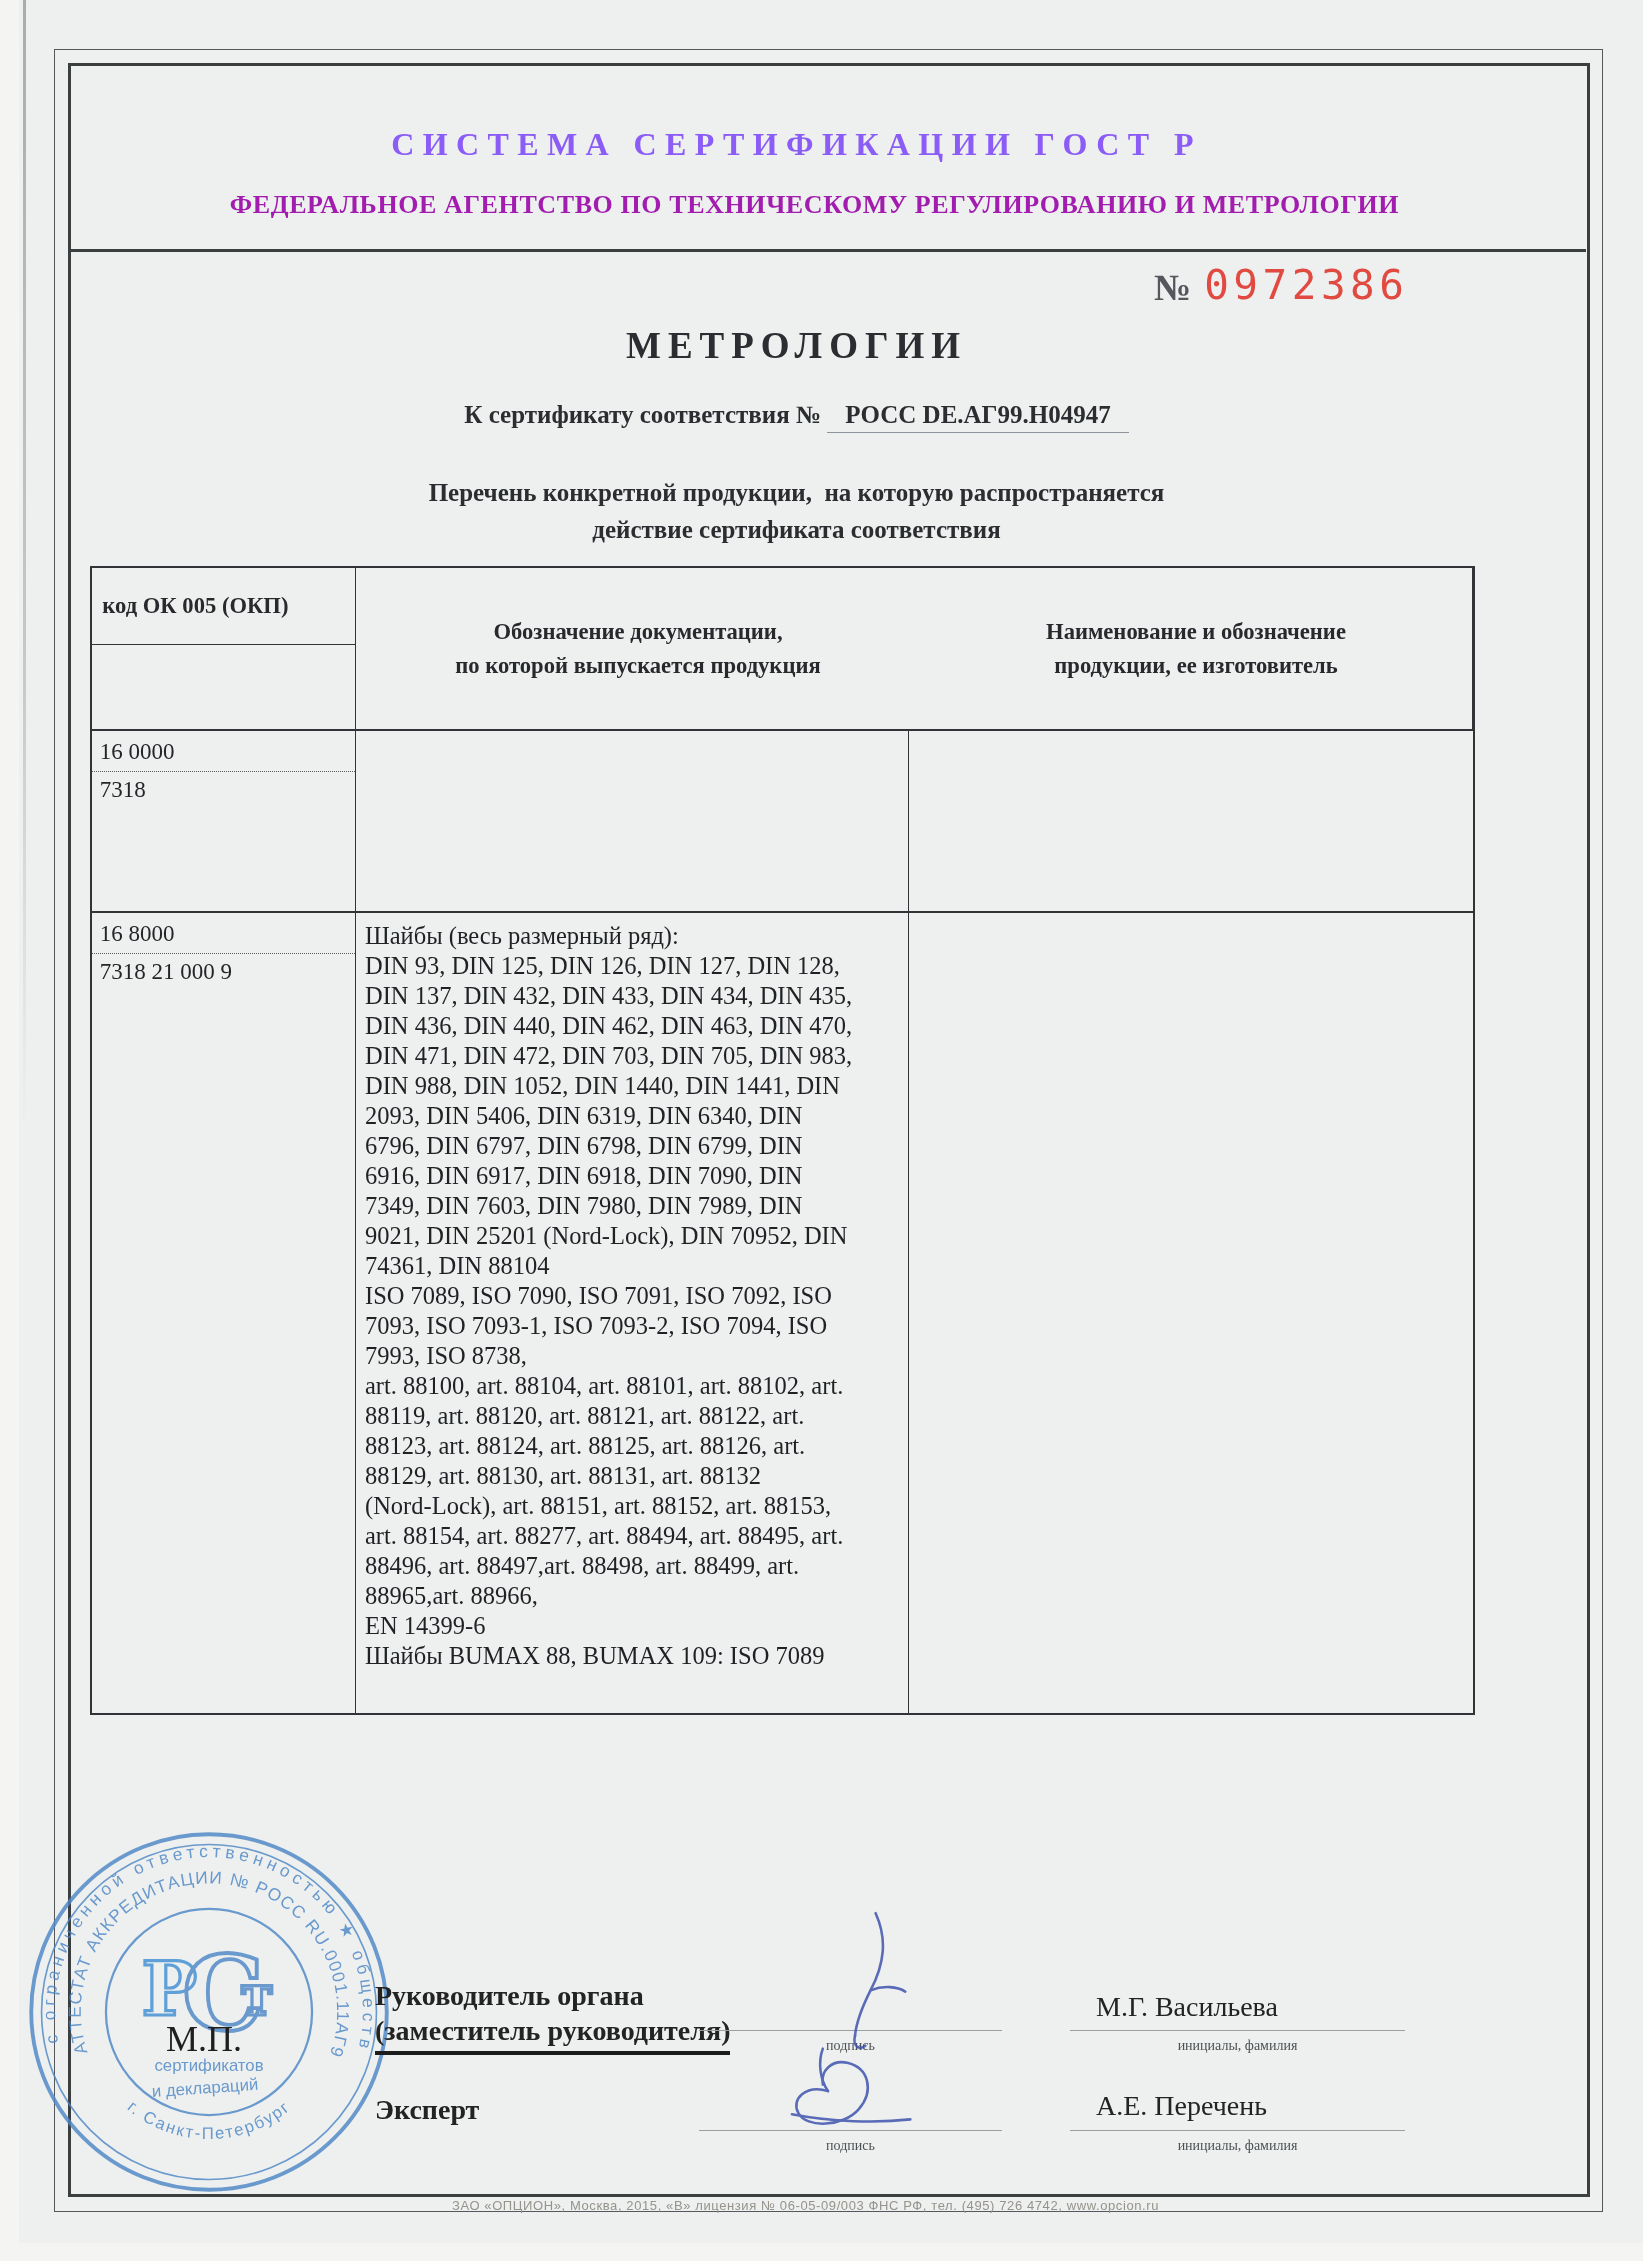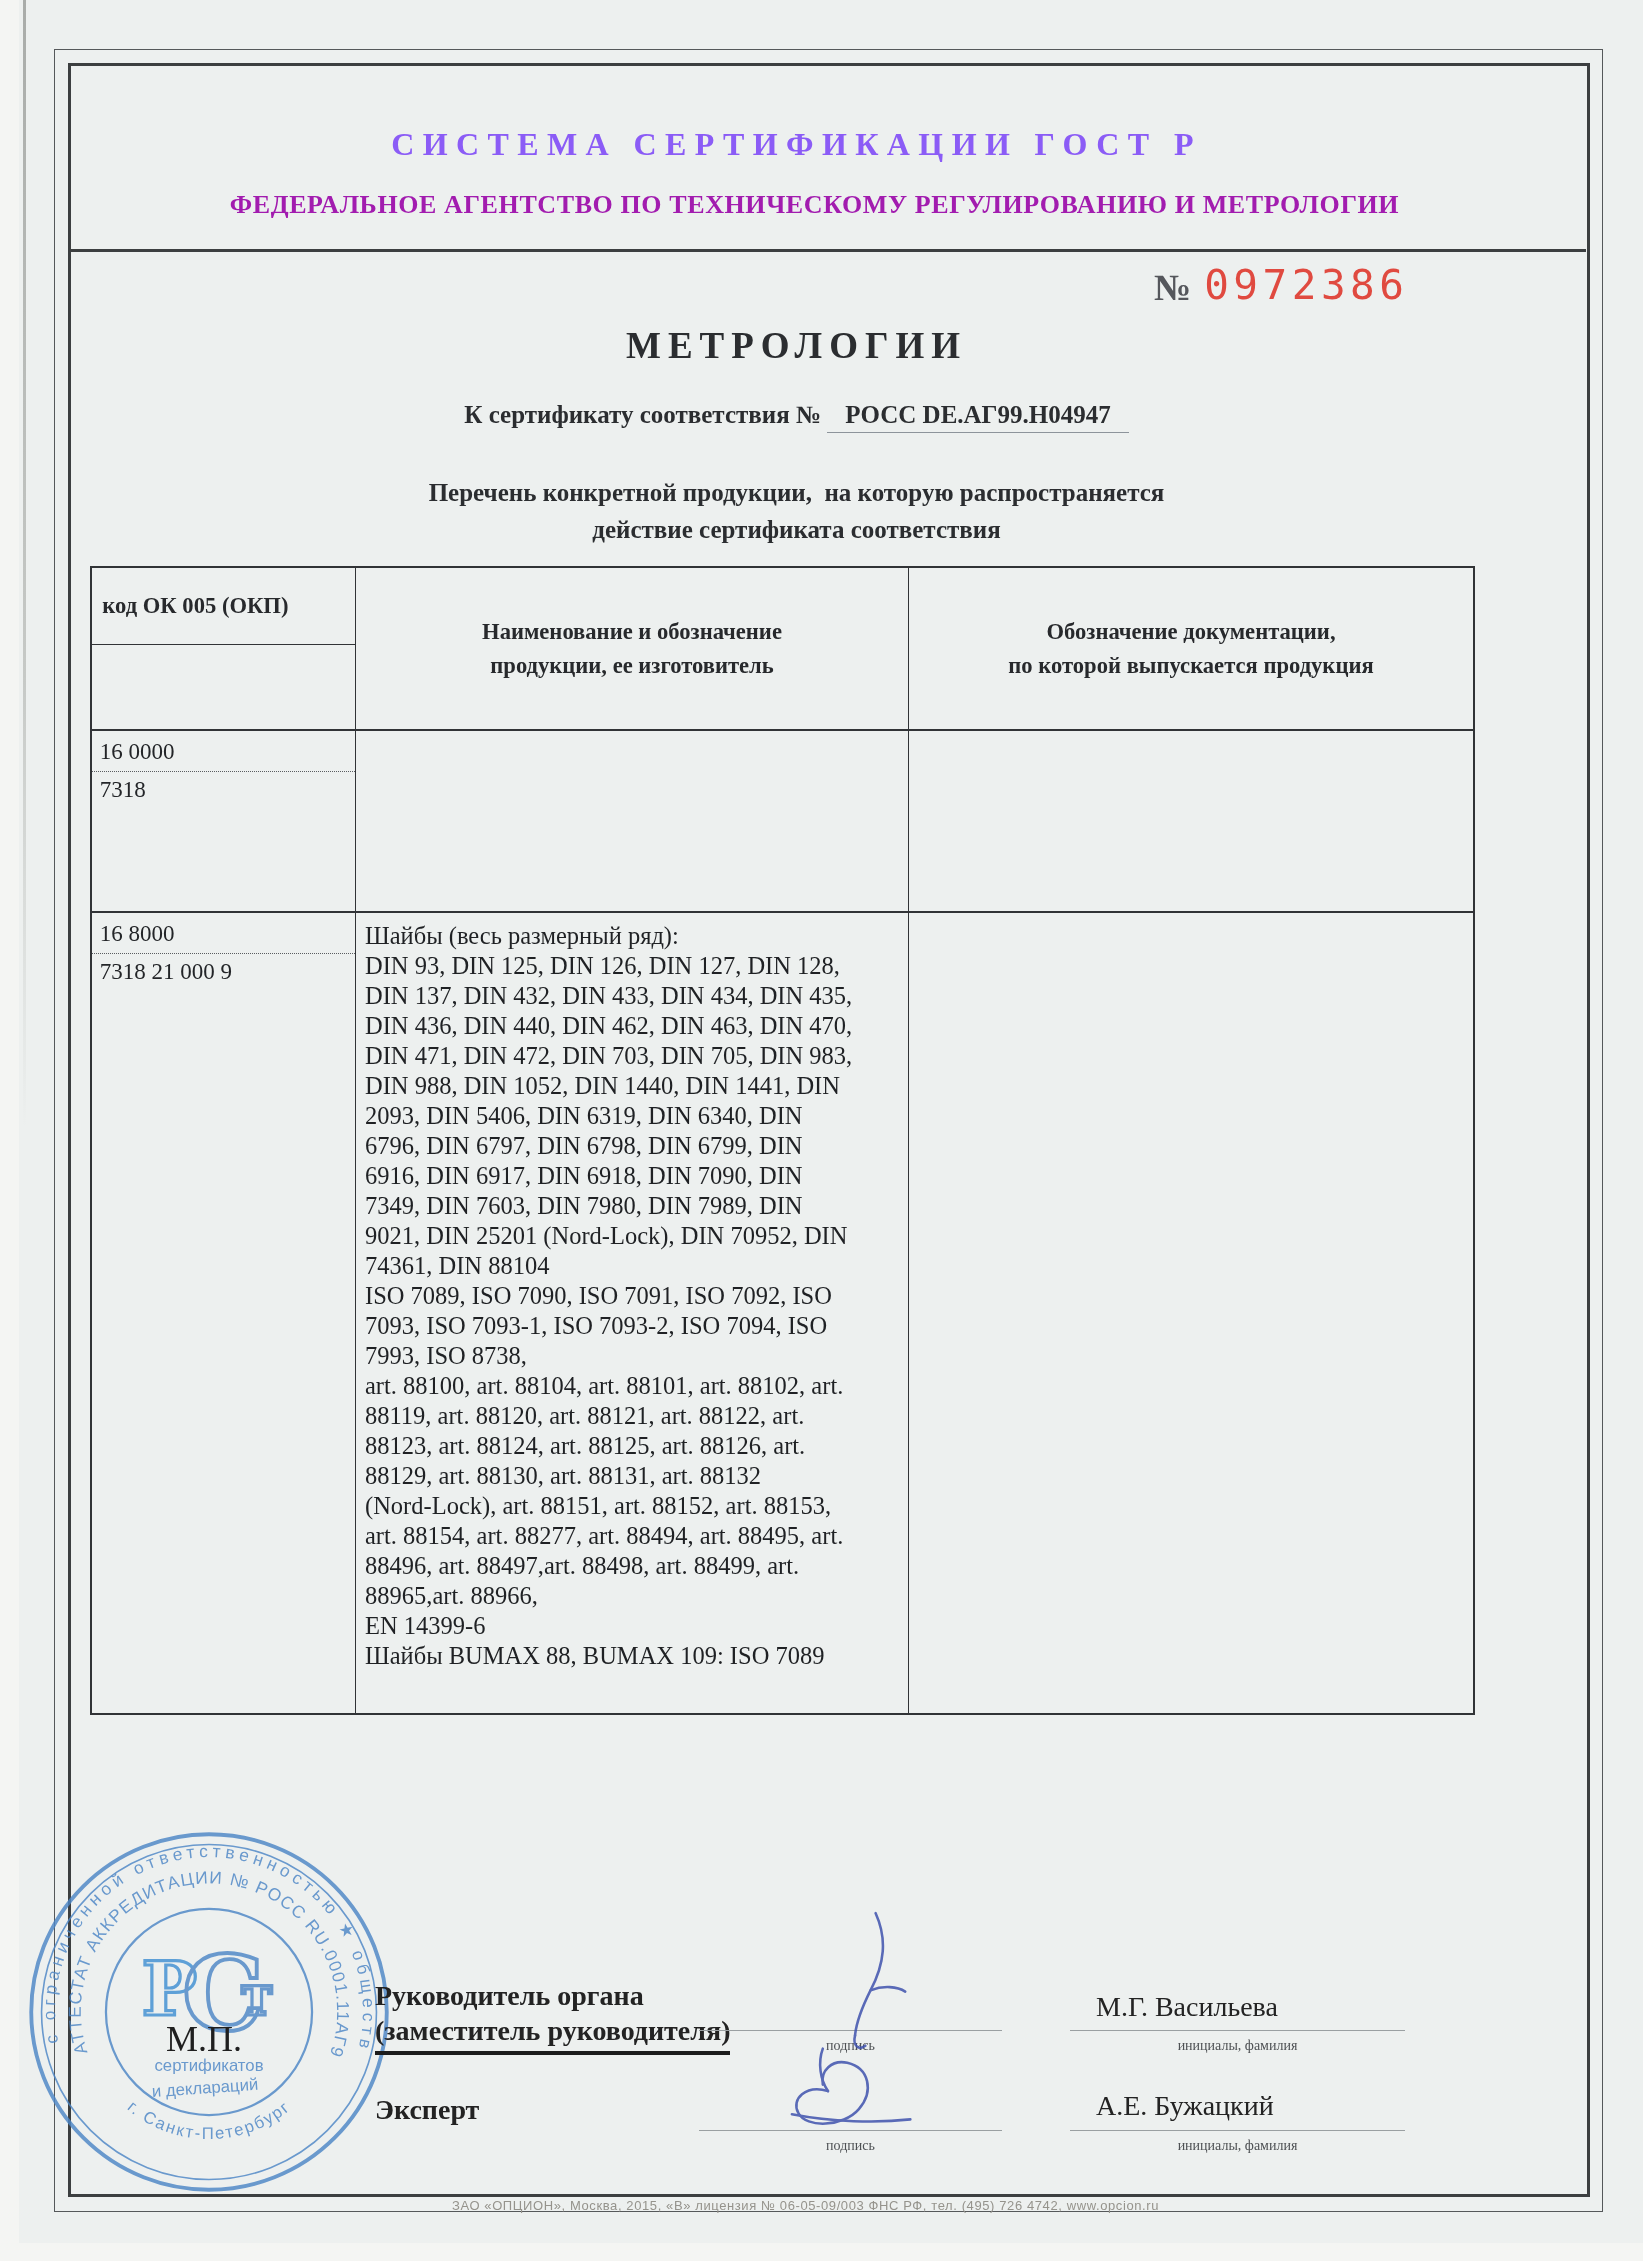--- a/index.html
+++ b/index.html
@@ -102,24 +102,24 @@
   </div>
 
   <div class="centerband t-subtitle">Перечень конкретной продукции,  на которую распространяется
 действие сертификата соответствия</div>
 
   <div class="ctable">
     <div class="trow trow-head">
       <div class="tc tc1">
         <div class="headcol1-top">код ОК 005 (ОКП)</div>
       </div>
+      <div class="tc tc3 headcell">Обозначение документации,
+по которой выпускается продукция</div>
       <div class="tc tc2 headcell">Наименование и обозначение
 продукции, ее изготовитель</div>
-      <div class="tc tc3 headcell">Обозначение документации,
-по которой выпускается продукция</div>
     </div>
 
     <div class="trow trow-1">
       <div class="tc tc1 codecell">
         <div class="code-top">16 0000</div>
         <div class="code-bot">7318</div>
       </div>
       <div class="tc tc2 namecell"></div>
       <div class="tc tc3 namecell"></div>
     </div>
@@ -194,21 +194,21 @@
   <div class="role" style="top:2094px;">Эксперт</div>
 
   <div class="sigline" style="left:699px;top:2030px;width:303px;"></div>
   <div class="sigcap" style="left:699px;top:2038px;width:303px;">подпись</div>
   <div class="person" style="left:1096px;top:1991px;">М.Г. Васильева</div>
   <div class="sigline" style="left:1070px;top:2030px;width:335px;"></div>
   <div class="sigcap" style="left:1070px;top:2038px;width:335px;">инициалы, фамилия</div>
 
   <div class="sigline" style="left:699px;top:2130px;width:303px;"></div>
   <div class="sigcap" style="left:699px;top:2138px;width:303px;">подпись</div>
-  <div class="person" style="left:1096px;top:2090px;">А.Е. Бужацкий</div>
+  <div class="person" style="left:1096px;top:2090px;">А.Е. Перечень</div>
   <div class="sigline" style="left:1070px;top:2130px;width:335px;"></div>
   <div class="sigcap" style="left:1070px;top:2138px;width:335px;">инициалы, фамилия</div>
 
   <svg class="sig-svg" style="left:774px;top:1908px;" width="193" height="148" viewBox="0 0 300 230">
     <g fill="none" stroke="#4053ae" stroke-width="4" stroke-linecap="round" opacity="0.85">
       <path d="M158,8 C176,48 172,86 150,128 C138,152 128,176 126,198"></path>
       <path d="M150,128 C170,120 192,122 204,130"></path>
       <path d="M126,198 C122,214 132,222 142,214"></path>
     </g>
   </svg>

